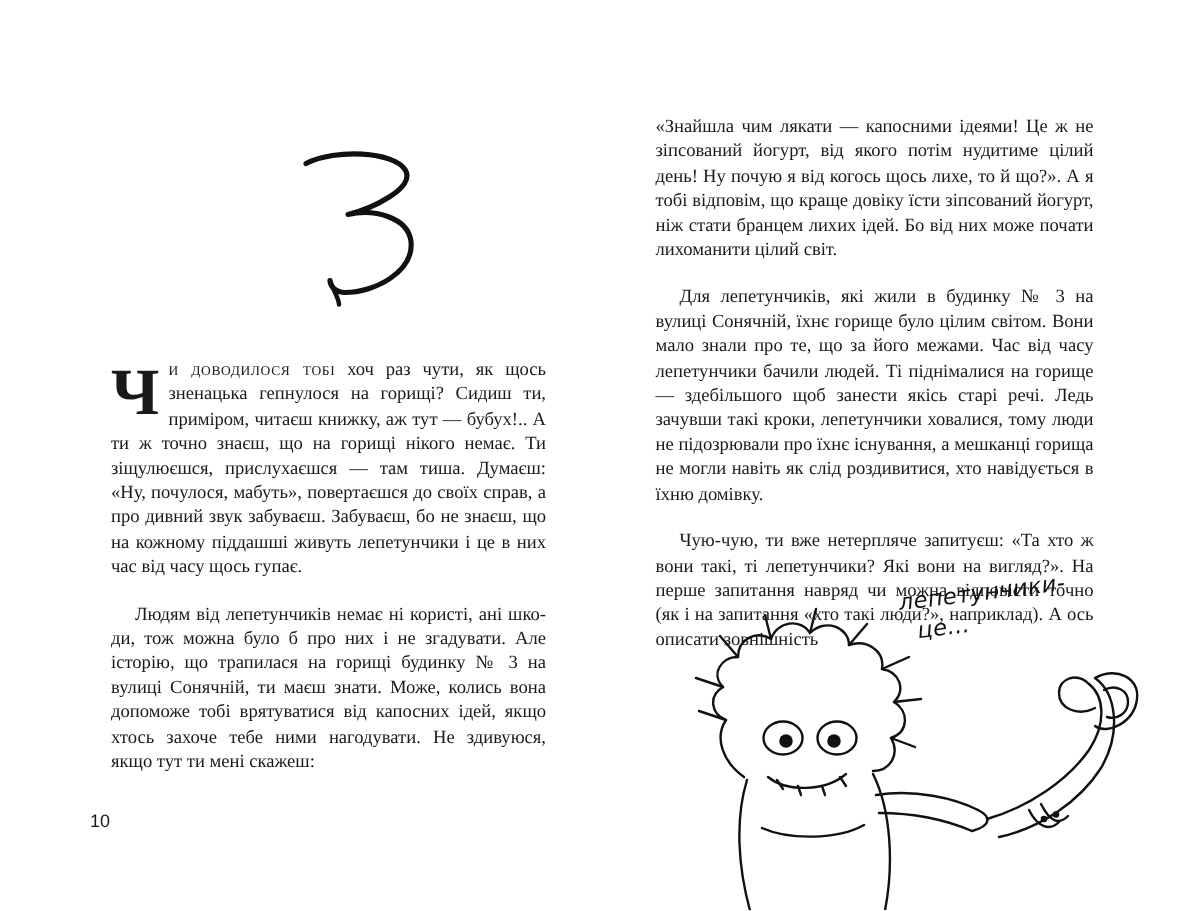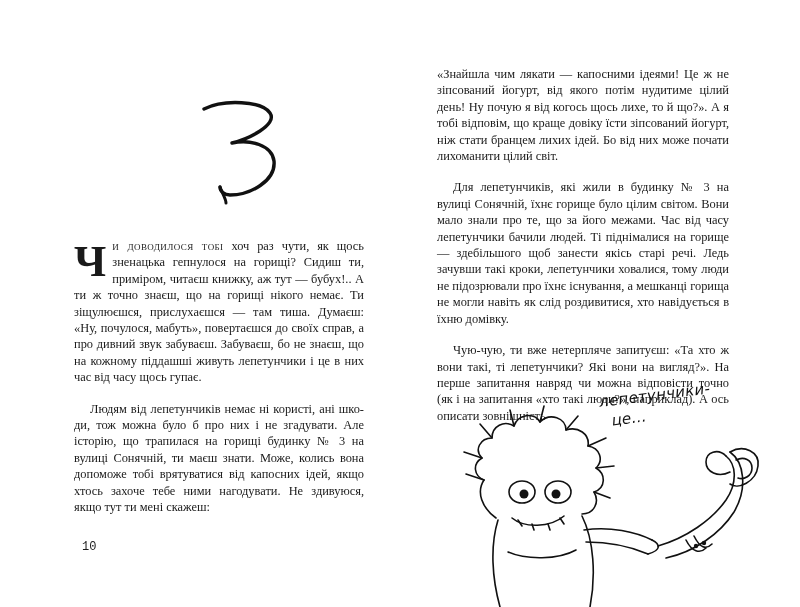--- a/index.html
+++ b/index.html
@@ -52,32 +52,32 @@
     text-indent: 16px;
     margin-top: 15px;
   }
   .smallcaps-lead {
     font-variant: small-caps;
     font-weight: normal;
     letter-spacing: 0.4px;
   }
   .folio {
     position: absolute;
-    left: 82px;
+    left: 60px;
     top: 540px;
     font-size: 12px;
-    font-family: Liberation Mono, monospace;
+    font-family: Liberation Sans, sans-serif;
     color: #1a1a1a;
   }
 
   
   .right-col {
     position: absolute;
     left: 437px;
-    top: 66px;
+    top: 76px;
     width: 292px;
   }
   .right-col .body-text {
     font-size: 12.4px;
     line-height: 16.4px;
   }
   .right-col .body-text.indent {
     text-indent: 16px;
   }
 

